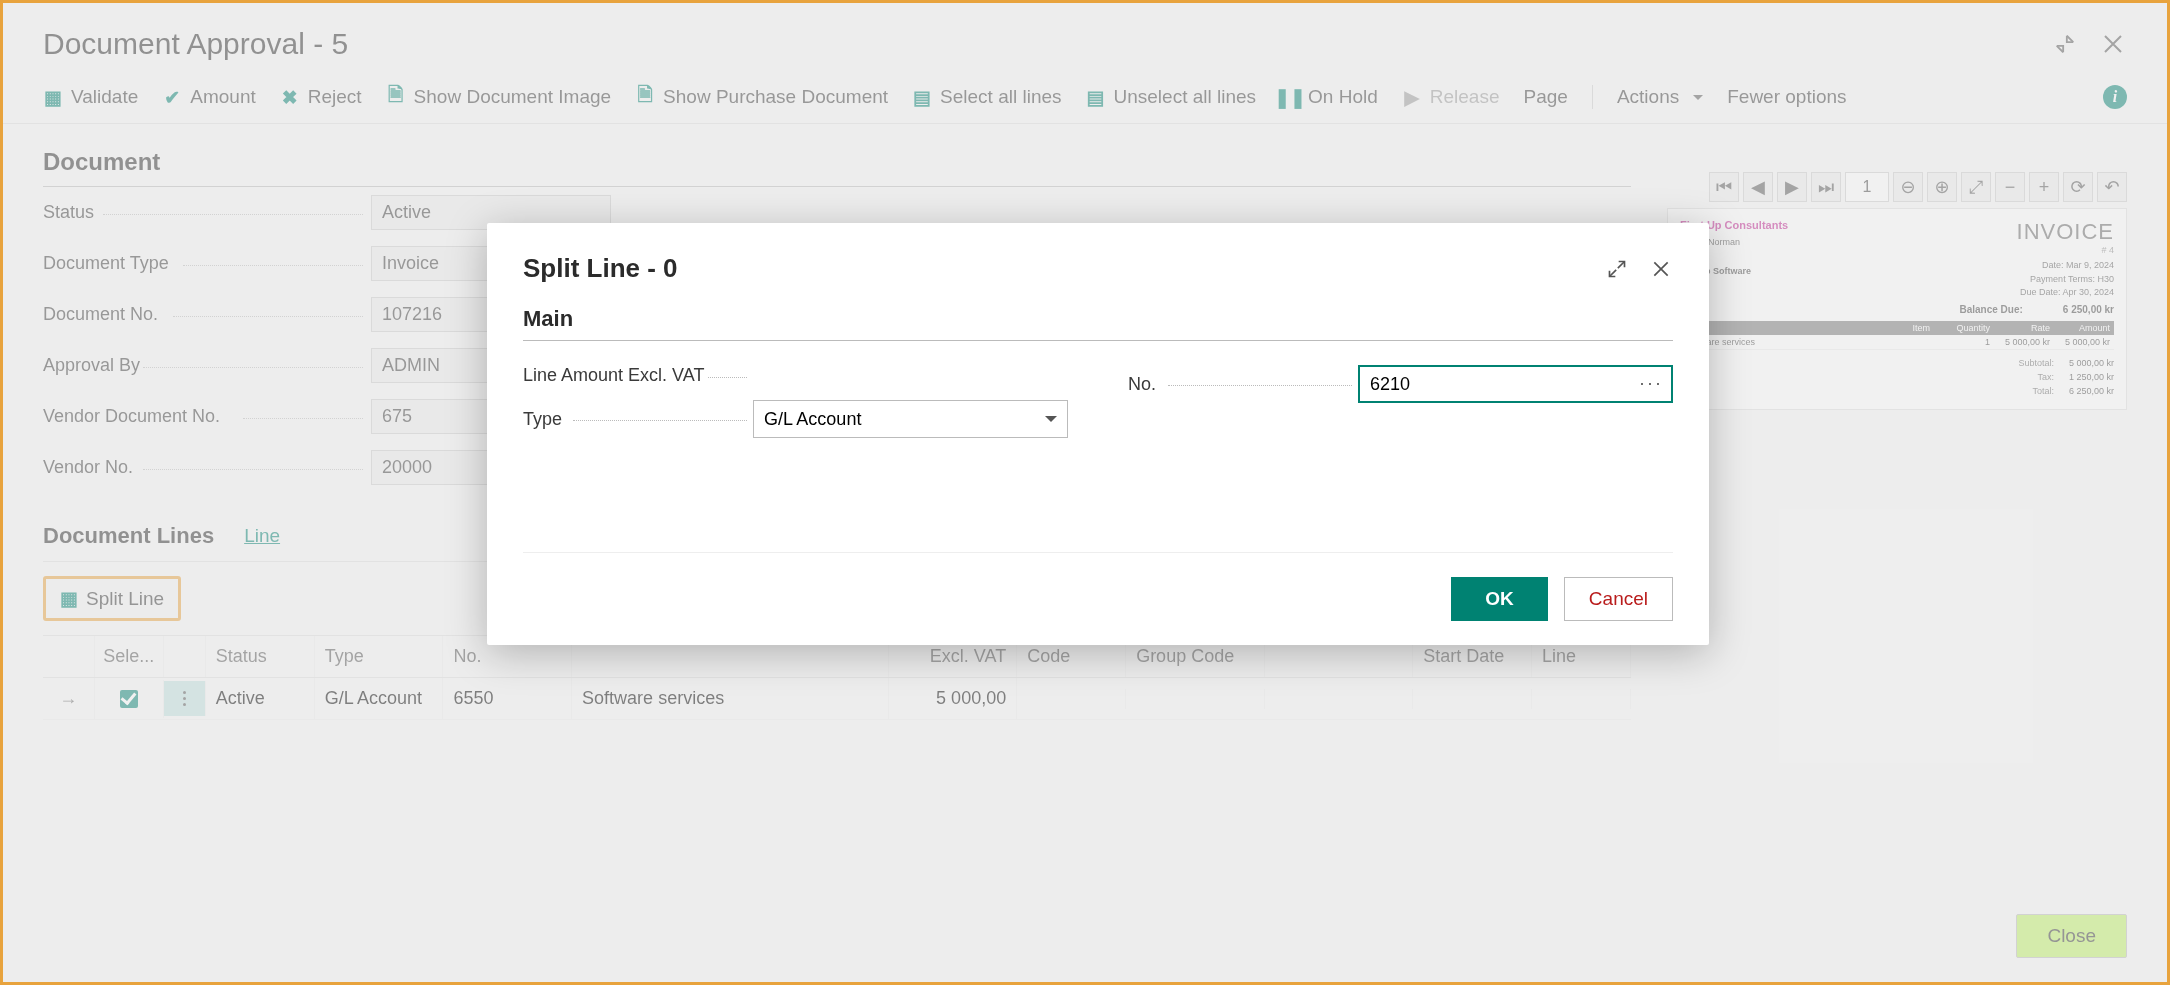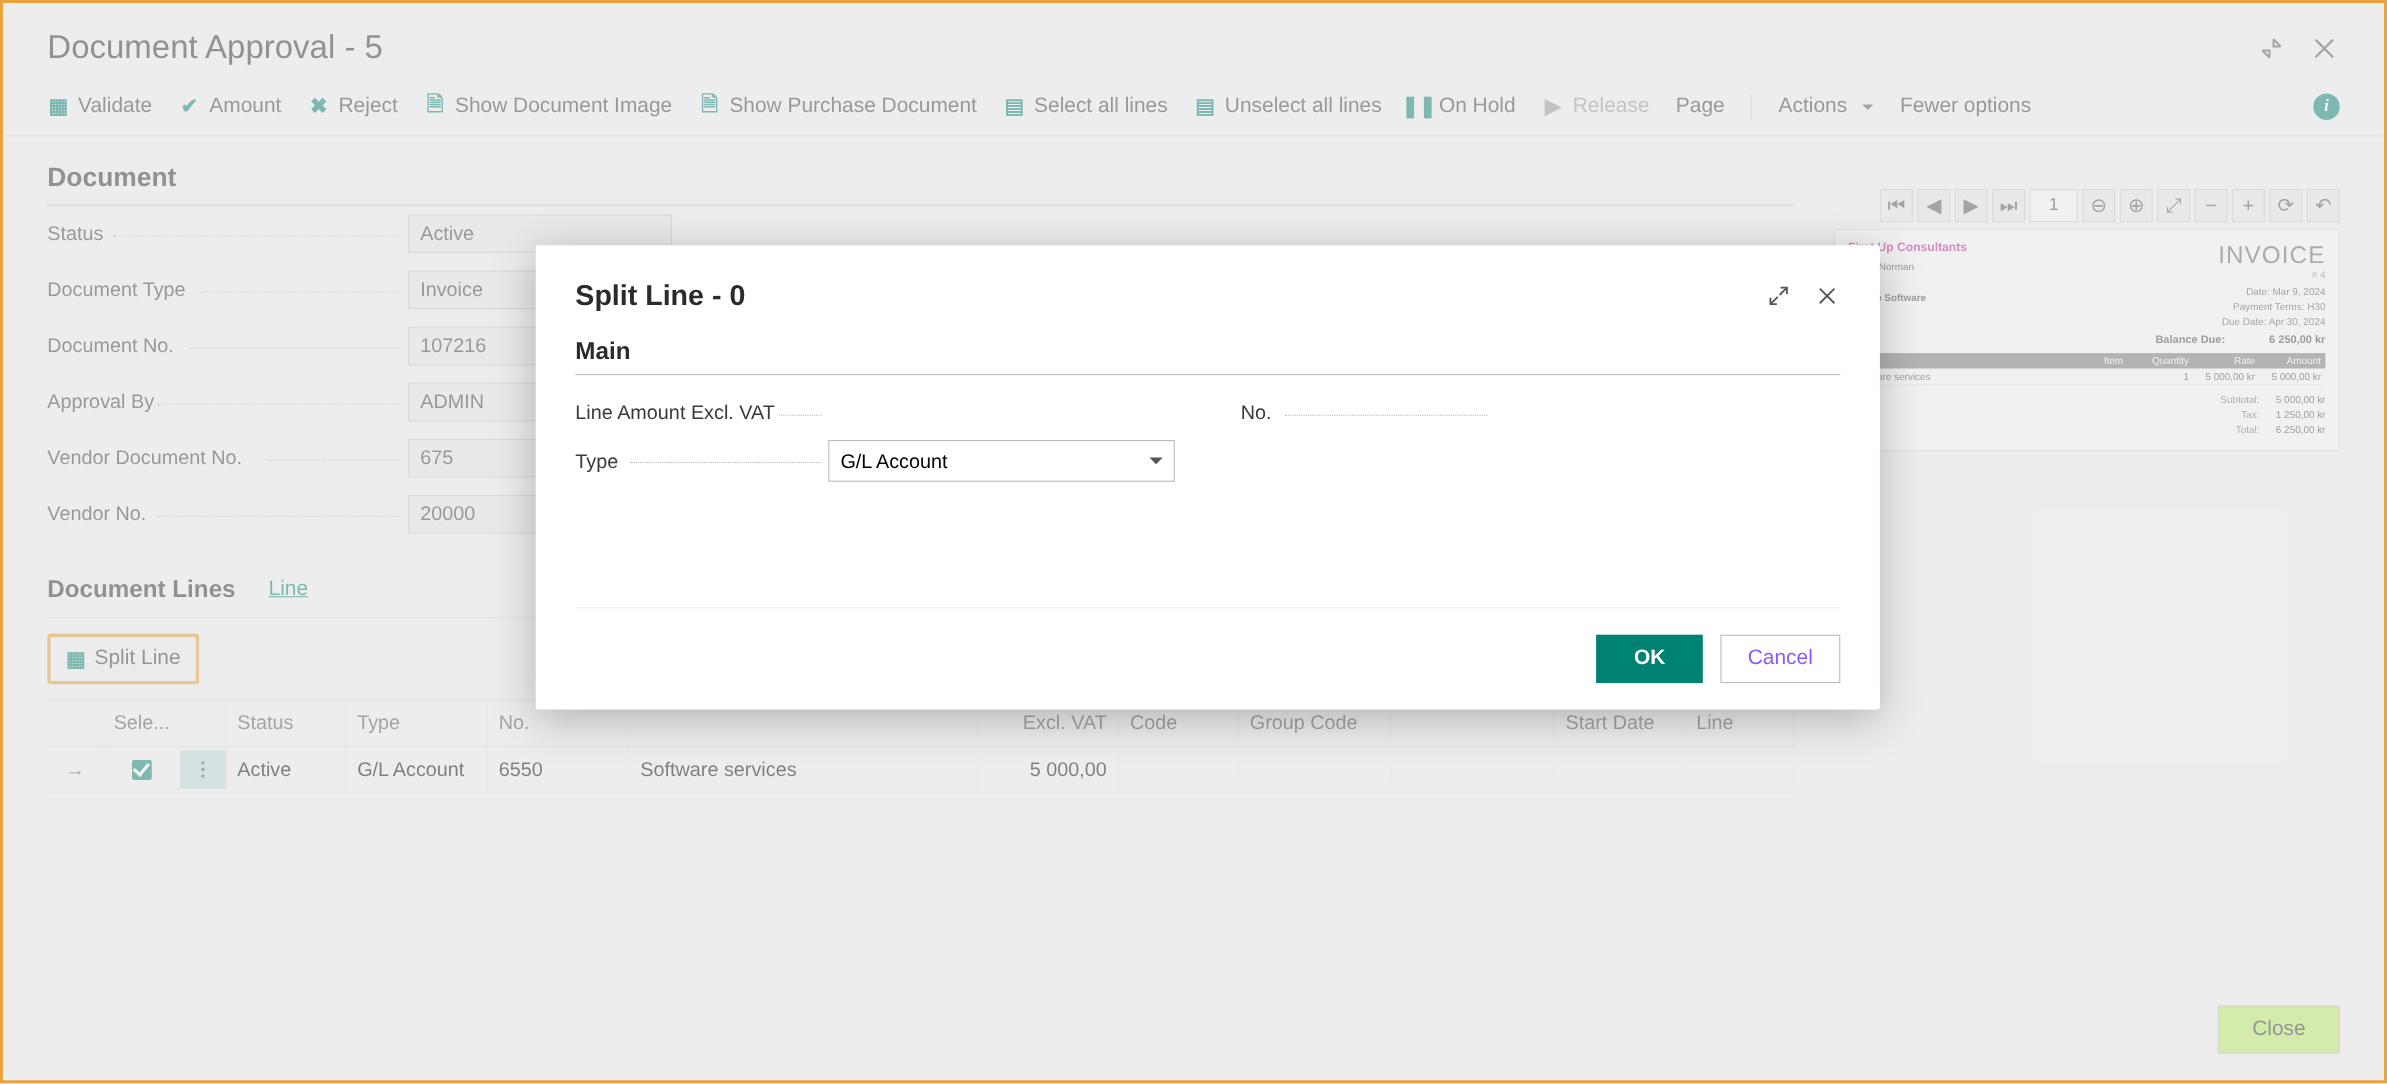--- a/index.html
+++ b/index.html
@@ -97,21 +97,21 @@
   .mlabel::after{ content:""; position:absolute; left:var(--mw,180px); right:6px; top:55%; border-top:1px dotted #bbb;}
   .minput{ flex:1; height:38px; border:1px solid #bbb; padding:0 10px; font-size:18px;}
   .minput.right{ text-align:right;}
   .mselect{ flex:1; height:38px; border:1px solid #bbb; display:flex; align-items:center; justify-content:space-between; padding:0 10px; font-size:18px;}
   .mselect .chev{ border:6px solid transparent; border-top-color:#555; transform:translateY(3px);}
   .mno-wrap{ flex:1; position:relative;}
   .mno{ width:100%; height:38px; border:2px solid #008272; padding:0 36px 0 10px; font-size:18px;}
   .mno-dots{ position:absolute; right:10px; top:8px; font-size:18px; color:#555; letter-spacing:2px;}
   .modal-footer{ margin-top:auto; display:flex; justify-content:flex-end; gap:16px; border-top:1px solid #eee; padding-top:24px;}
   .btn-ok{ background:#008272; color:#fff; border:none; padding:10px 34px; font-size:19px; font-weight:600; cursor:pointer;}
-  .btn-cancel{ background:#fff; color:#8b5cf6; border:1px solid #bbb; padding:10px 24px; font-size:19px; cursor:pointer;}
+  .btn-cancel{ background:#fff; color:#b91c1c; border:1px solid #bbb; padding:10px 24px; font-size:19px; cursor:pointer;}
 
   svg{display:block;}
 </style>
 </head>
 <body>
 
 <div class="outer-frame">
   <div class="page">
     <div class="page-header">
       <div class="page-title">Document Approval - 5</div>
@@ -355,20 +355,24 @@
           <div class="mlabel" style="--mw:50px">Type</div>
           <div class="mselect">
             <span>G/L Account</span>
             <span class="chev"></span>
           </div>
         </div>
       </div>
       <div class="mcol">
         <div class="mrow">
           <div class="mlabel" style="--mw:40px">No.</div>
+          <div class="mno-wrap">
+            <input class="mno" value="6210" style="">
+            <span class="mno-dots">···</span>
+          </div>
         </div>
       </div>
     </div>
 
     <div class="modal-footer">
       <button class="btn-ok">OK</button>
       <button class="btn-cancel">Cancel</button>
     </div>
   </div>
 </div>

